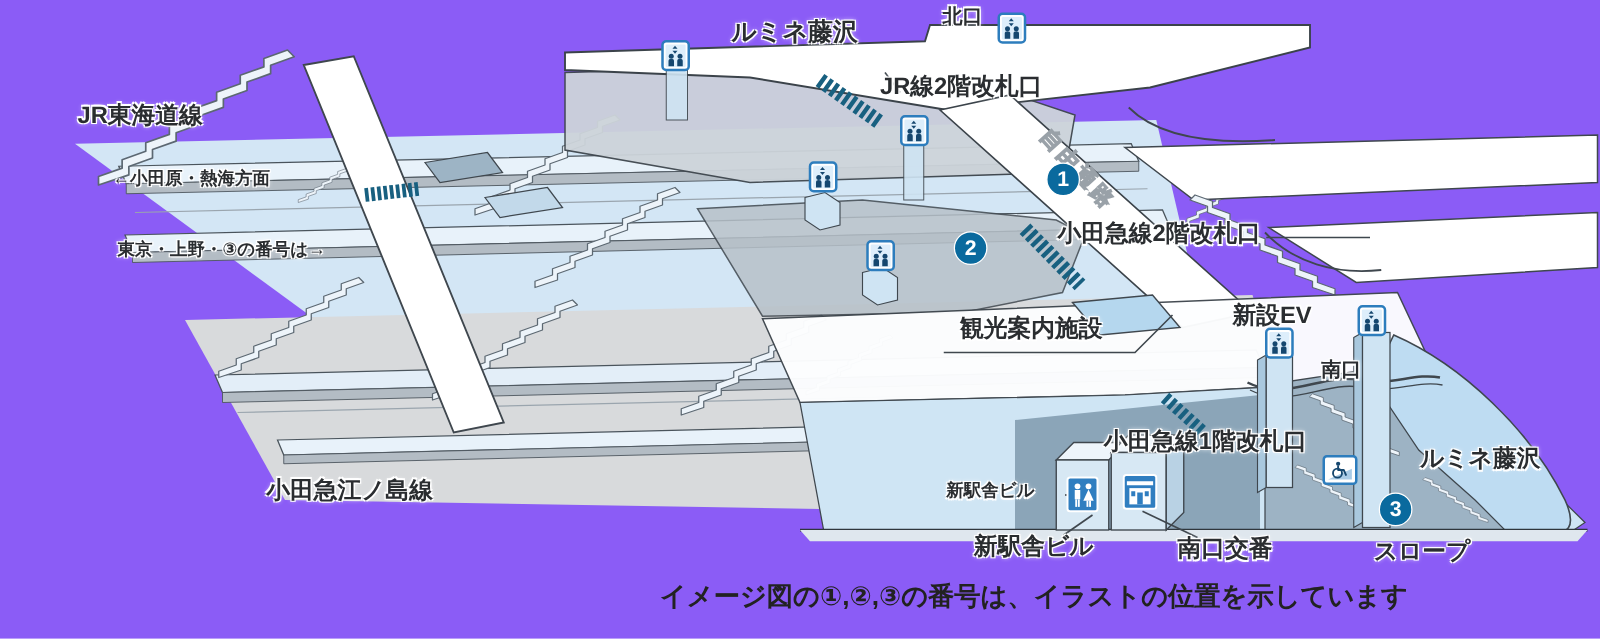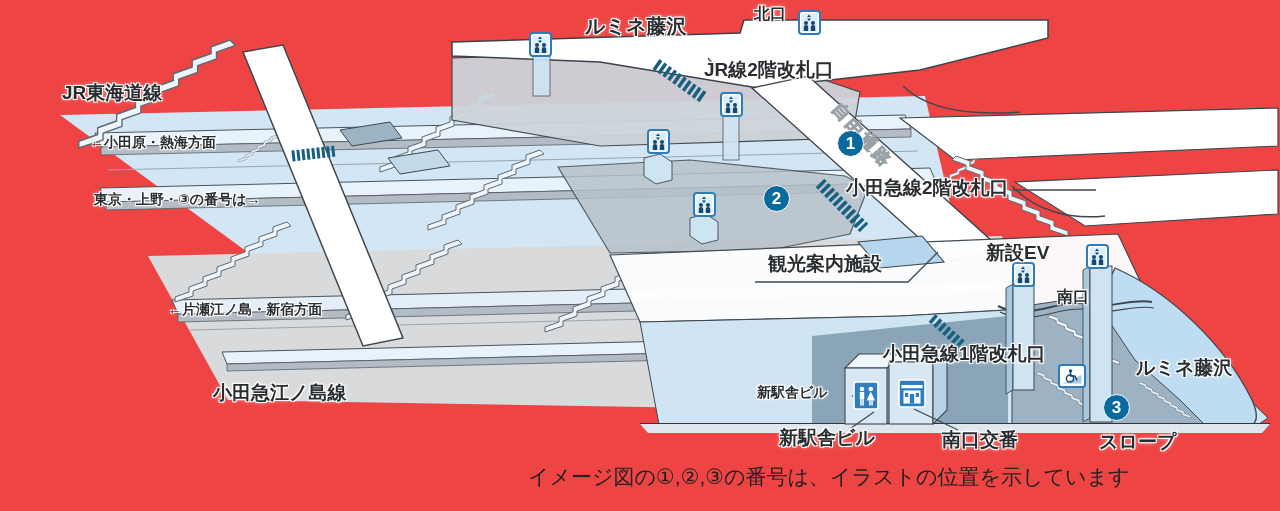--- a/index.html
+++ b/index.html
@@ -1,27 +1,27 @@
 <!DOCTYPE html>
 <html><head>
 <meta charset="utf-8">
 <style>
   html,body{margin:0;padding:0;background:#ffffff;}
-  .stage{position:relative;width:1280px;height:511px;background:#ef4444;overflow:hidden;
+  .stage{position:relative;width:1280px;height:511px;background:#8b5cf6;overflow:hidden;
          font-family:"Liberation Sans","DejaVu Sans",sans-serif;}
   .stage svg{position:absolute;left:0;top:0;}
   .lbl{position:absolute;color:#2a2d30;font-weight:600;white-space:nowrap;line-height:1.05;
        text-shadow:-1px -1px 0 #fff,1px -1px 0 #fff,-1px 1px 0 #fff,1px 1px 0 #fff,0 0 4px #fff;}
   .s18{font-size:14px;text-align:center;} .s19{font-size:19px;} .s20{font-size:20px;} .s21{font-size:16px;}
   .marker{position:absolute;width:27px;height:27px;border-radius:50%;background:#0a6a9e;border:1.5px solid #fff;
           color:#fff;font-size:17px;font-weight:bold;display:flex;align-items:center;justify-content:center;
           text-shadow:none;box-sizing:border-box;}
   .lbl-passage{color:#fff;font-weight:700;letter-spacing:3px;font-size:17px;text-shadow:none;
                -webkit-text-stroke:1.1px #99a1a8;transform:rotate(48deg);transform-origin:0 0;}
-  .caption{position:absolute;color:#222;font-size:21px;font-weight:400;white-space:nowrap;text-shadow:none;}
+  .caption{position:absolute;color:#222;font-size:21px;font-weight:700;white-space:nowrap;text-shadow:none;}
 </style>
 </head>
 <body>
 
 <div class="stage">
 
 <svg width="1280" height="511" viewBox="0 0 1280 511">
   <defs>
     <path id="stair8" d="M0 0 l-14 5 l0 5 l-14 5 l0 5 l-14 5 l0 5 l-14 5 l0 5 l-14 5 l0 5 l-14 5 l0 5 l-14 5 l0 5 l-14 5 l0 5 l18 -6 l0 -5 l14 -5 l0 -5 l14 -5 l0 -5 l14 -5 l0 -5 l14 -5 l0 -5 l14 -5 l0 -5 l14 -5 l0 -5 l14 -5 Z" fill="#edf4fa" stroke="#5c6872" stroke-width="1" stroke-linejoin="round"></path>
     <g id="ev">
@@ -201,21 +201,20 @@
 <div class="lbl s19" style="left:62px;top:83px;">JR東海道線</div>
 <div class="lbl s18" style="left:90px;top:135px;">←小田原・熱海方面</div>
 <div class="lbl s18" style="left:94px;top:192px;">東京・上野・③の番号は→</div>
 <div class="lbl lbl-passage" style="left:842px;top:100px;">自由通路</div>
 <div class="lbl s19" style="left:846px;top:178px;">小田急線2階改札口</div>
 <div class="lbl s19" style="left:768px;top:254px;">観光案内施設</div>
 <div class="lbl s19" style="left:986px;top:243px;">新設EV</div>
 <div class="lbl s21" style="left:1057px;top:289px;">南口</div>
 <div class="lbl s19" style="left:1136px;top:358px;">ルミネ藤沢</div>
 <div class="lbl s19" style="left:844px;top:344px;margin-left:39px;">小田急線1階改札口</div>
-<div class="lbl s18" style="left:168px;top:302px;">←片瀬江ノ島・新宿方面</div>
 <div class="lbl s19" style="left:213px;top:383px;">小田急江ノ島線</div>
 <div class="lbl s18" style="left:757px;top:385px;">新駅舎ビル</div>
 <div class="lbl s19" style="left:779px;top:428px;">新駅舎ビル</div>
 <div class="lbl s19" style="left:942px;top:430px;">南口交番</div>
 <div class="lbl s19" style="left:1099px;top:432px;">スロープ</div>
 
 <div class="marker" style="left:837px;top:130px;">1</div>
 <div class="marker" style="left:763px;top:185px;">2</div>
 <div class="marker" style="left:1103px;top:394px;">3</div>
 

